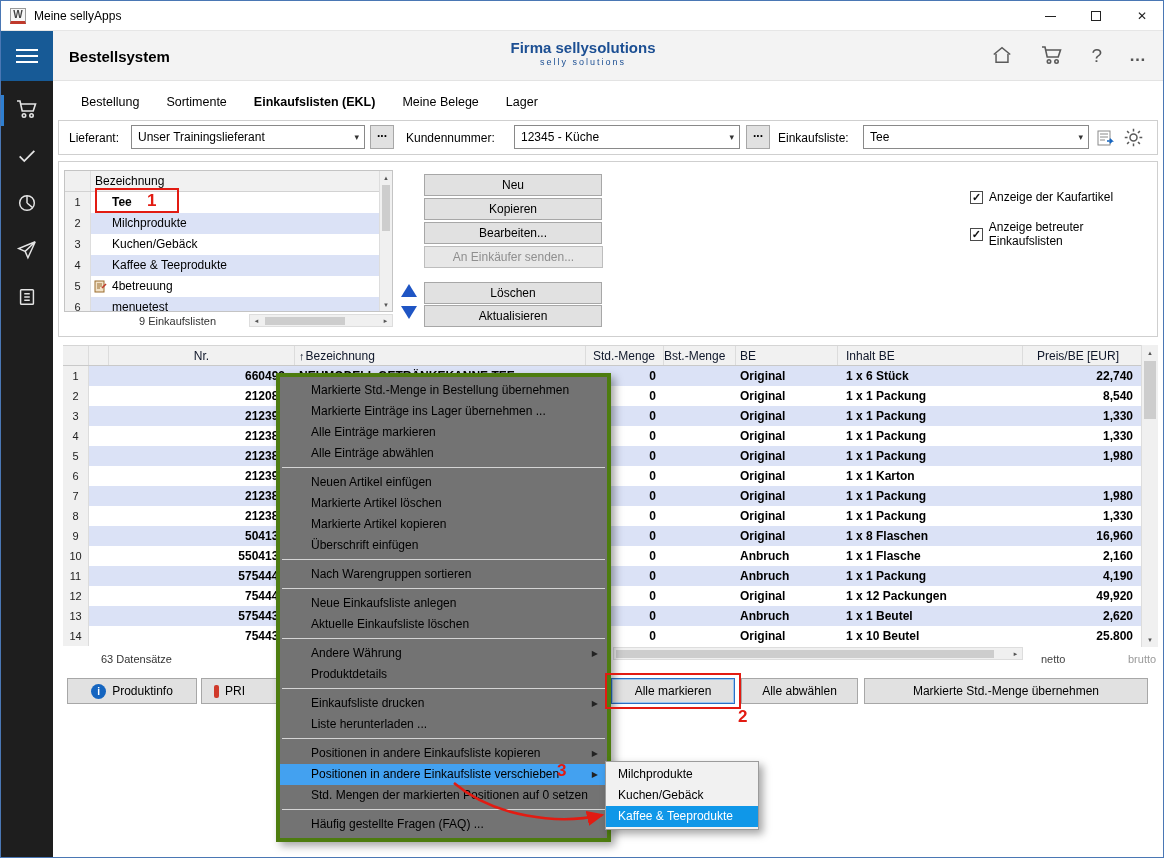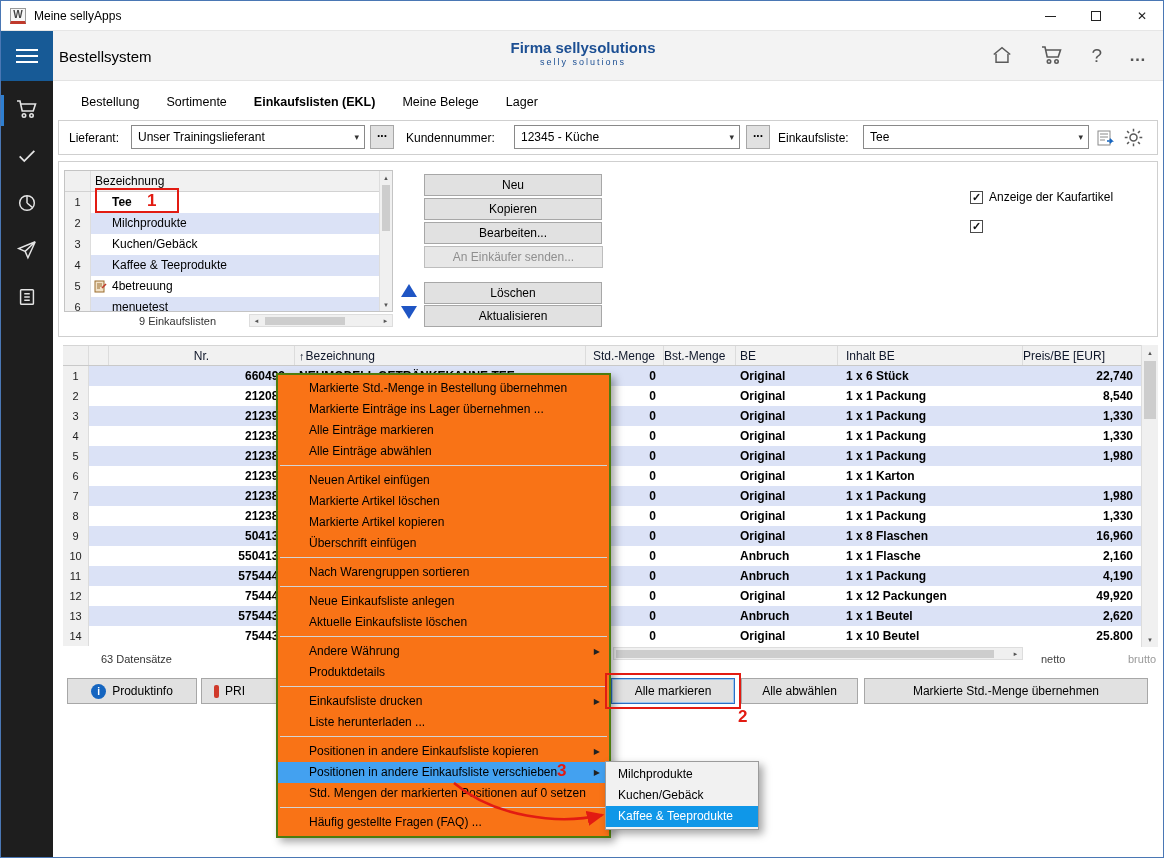--- a/index.html
+++ b/index.html
@@ -11,21 +11,21 @@
 .appicon{width:16px;height:16px;border:1px solid #9a9a9a;font-size:10px;font-weight:bold;line-height:12px;text-align:center;color:#444;border-bottom:3px solid #c0392b;background:#f7f7f7}
 .wtitle{margin-left:8px;font-size:12px}
 .wcontrols{position:absolute;right:0;top:0;height:30px;display:flex}
 .wbtn{width:46px;height:30px;display:flex;align-items:center;justify-content:center;font-size:12px;color:#222;cursor:pointer}
 .glyph-min{display:block;width:11px;border-top:1px solid #222}
 .glyph-max{display:block;width:10px;height:10px;border:1px solid #222}
 
 .header{background:#f3f3f3;border-bottom:1px solid #e3e3e3}
 .hamburger{position:absolute;left:0;top:0;width:52px;height:50px;background:#175a96;display:flex;flex-direction:column;align-items:center;justify-content:center;gap:4px;cursor:pointer}
 .hamburger span{display:block;width:22px;height:2px;background:#fff}
-.module{position:absolute;left:58px;top:0;height:50px;display:flex;align-items:center;font-size:15px;font-weight:normal}
+.module{position:absolute;left:68px;top:0;height:50px;display:flex;align-items:center;font-size:15px;font-weight:bold}
 .brand{position:absolute;left:0;right:0;top:8px;text-align:center;pointer-events:none}
 .brand1{color:#1c4f93;font-size:15px;font-weight:bold}
 .brand2{color:#1c4f93;font-size:9px;letter-spacing:2px;margin-top:1px}
 .hicons{position:absolute;right:18px;top:0;height:50px;display:flex;align-items:center;gap:27px;color:#555}
 .qmark{font-size:19px;color:#555;cursor:pointer}
 .dots{font-size:17px;font-weight:bold;color:#555;letter-spacing:1px;cursor:pointer}
 
 .sidebar{background:#1e1e1e}
 .sideicon{height:47px;display:flex;align-items:center;justify-content:center;position:relative;cursor:pointer}
 .sideicon.active::before{content:"";position:absolute;left:0;top:8px;bottom:8px;width:3px;background:#2f7fd0}
@@ -84,21 +84,21 @@
 .cnr{width:186px;text-align:right;padding-right:10px}
 .cbz{width:291px;padding-left:4px}
 .cst{width:78px;text-align:right;padding-right:8px}
 .cbs{width:72px;text-align:right;padding-right:8px}
 .cbe{width:102px;padding-left:4px}
 .cin{width:185px;padding-left:8px}
 .cpr{width:118px;text-align:right;padding-right:8px}
 .footnote{font-size:11px;color:#333}
 .nb{font-size:11px;color:#666}
 
-.cmenu{width:335px;background:#f97316;border:2px solid #4d7c0f;box-shadow:4px 4px 8px rgba(0,0,0,.35);padding:3px 0;z-index:50}
+.cmenu{width:335px;background:#737373;border:4px solid #4d7c0f;box-shadow:4px 4px 8px rgba(0,0,0,.35);padding:3px 0;z-index:50}
 .mi{position:relative;height:21px;line-height:21px;padding:0 26px 0 31px;white-space:nowrap;overflow:hidden;cursor:pointer}
 .mi.sel{background:#43a1f0}
 .marr{position:absolute;right:9px;top:0;bottom:0;font-size:8px;display:flex;align-items:center;color:#222}
 .msep{height:8px;position:relative}
 .msep::after{content:"";position:absolute;left:2px;right:2px;top:3px;border-top:1px solid #d4d4d4}
 .smenu{width:154px;background:#f1f1f1;border:1px solid #9b9b9b;box-shadow:4px 4px 8px rgba(0,0,0,.35);padding:2px 0;z-index:60}
 .smi{height:21px;line-height:21px;padding:0 8px 0 12px;white-space:nowrap;cursor:pointer}
 .smi.sel{background:#0f97e8;color:#fff}
 
 .ann{z-index:70;color:#e21b12;font-weight:bold;font-size:17px;pointer-events:none}
@@ -292,34 +292,35 @@
     <div class="btn dis" style="left:365px;top:84px;width:179px;height:22px">An Einkäufer senden...</div>
     <div class="btn" style="left:365px;top:120px;width:178px;height:22px">Löschen</div>
     <div class="btn" style="left:365px;top:143px;width:178px;height:22px">Aktualisieren</div>
 
     <div class="chkrow" style="left:911px;top:28px">
       <span class="chk">✓</span>
       <span>Anzeige der Kaufartikel</span>
     </div>
     <div class="chkrow" style="left:911px;top:58px">
       <span class="chk">✓</span>
+      <span>Anzeige betreuter Einkaufslisten</span>
     </div>
   </div>
 
   <div class="abs" style="left:62px;top:344px;width:1078px">
     <div class="thr">
       <div class="th" style="width:26px;background:#f0f0f0"></div>
       <div class="th" style="width:20px"></div>
       <div class="th" style="width:186px;text-align:center">Nr.</div>
       <div class="th" style="width:291px;padding-left:4px"><span class="sort">↑</span><span>Bezeichnung</span></div>
       <div class="th" style="width:78px;text-align:right;padding-right:8px">Std.-Menge</div>
       <div class="th" style="width:72px;padding-right:24px">Bst.-Menge</div>
       <div class="th" style="width:102px;padding-left:4px">BE</div>
       <div class="th" style="width:185px;padding-left:8px">Inhalt BE</div>
-      <div class="th" style="width:118px;text-align:left;padding-right:8px;border-right:none">Preis/BE [EUR]</div>
+      <div class="th" style="width:118px;text-align:center;padding-right:8px;border-right:none">Preis/BE [EUR]</div>
     </div>
     <div class="tr a">
         <div class="td gut">1</div>
         <div class="td cic"></div>
         <div class="td cnr">660492</div>
         <div class="td cbz">NEUMODELL GETRÄNKEKANNE TEE</div>
         <div class="td cst">0</div>
         <div class="td cbs"></div>
         <div class="td cbe">Original</div>
         <div class="td cin">1 x 6 Stück</div>

